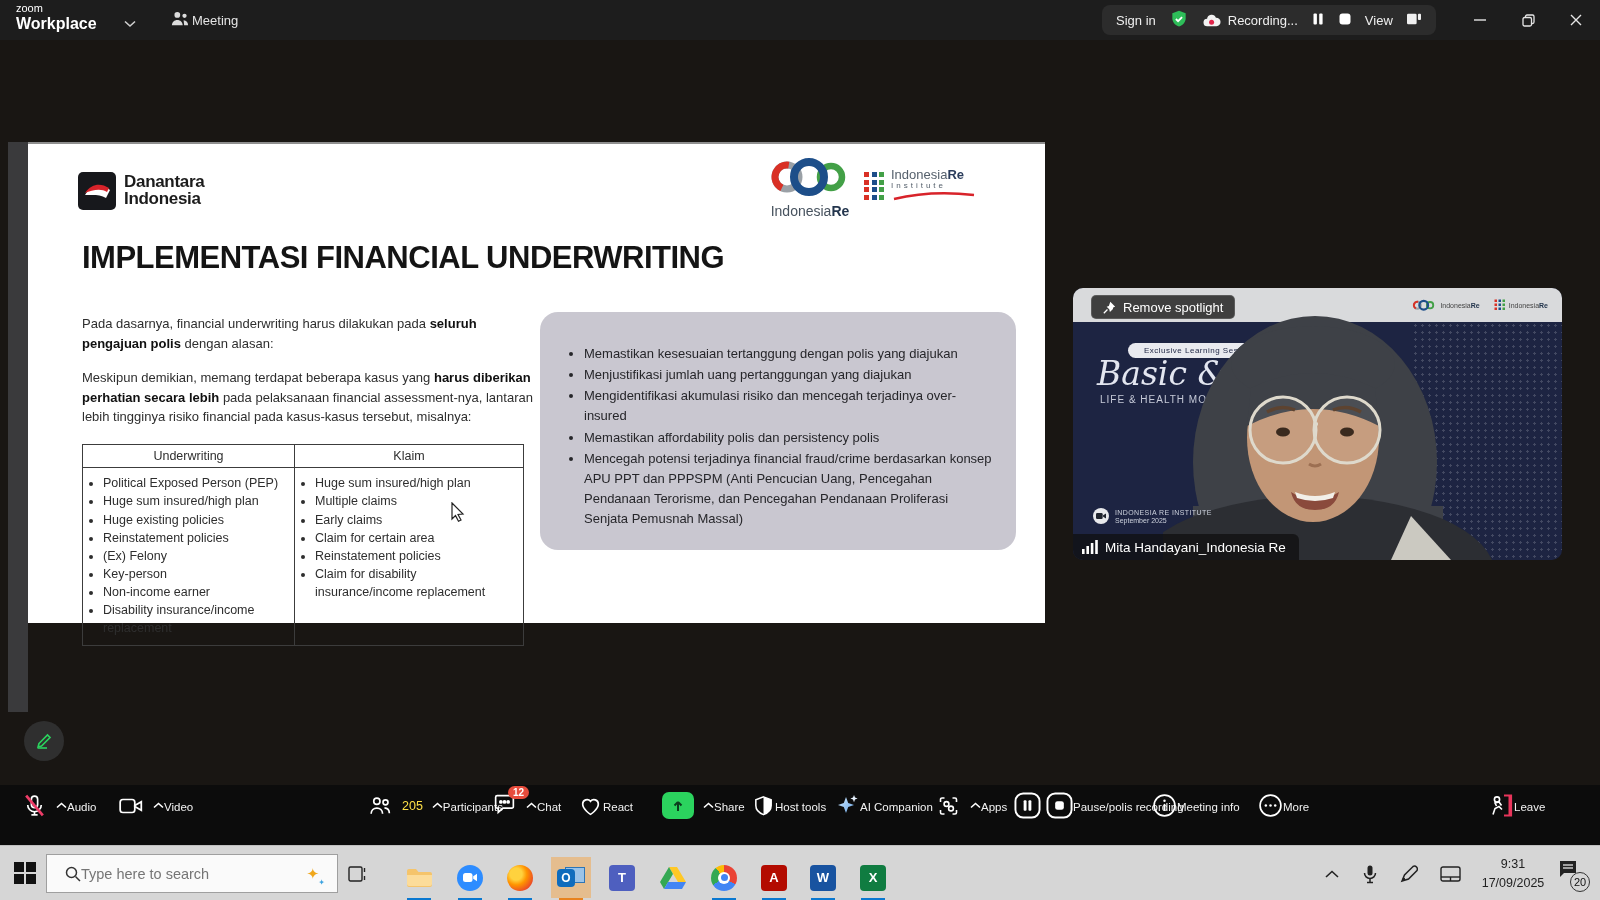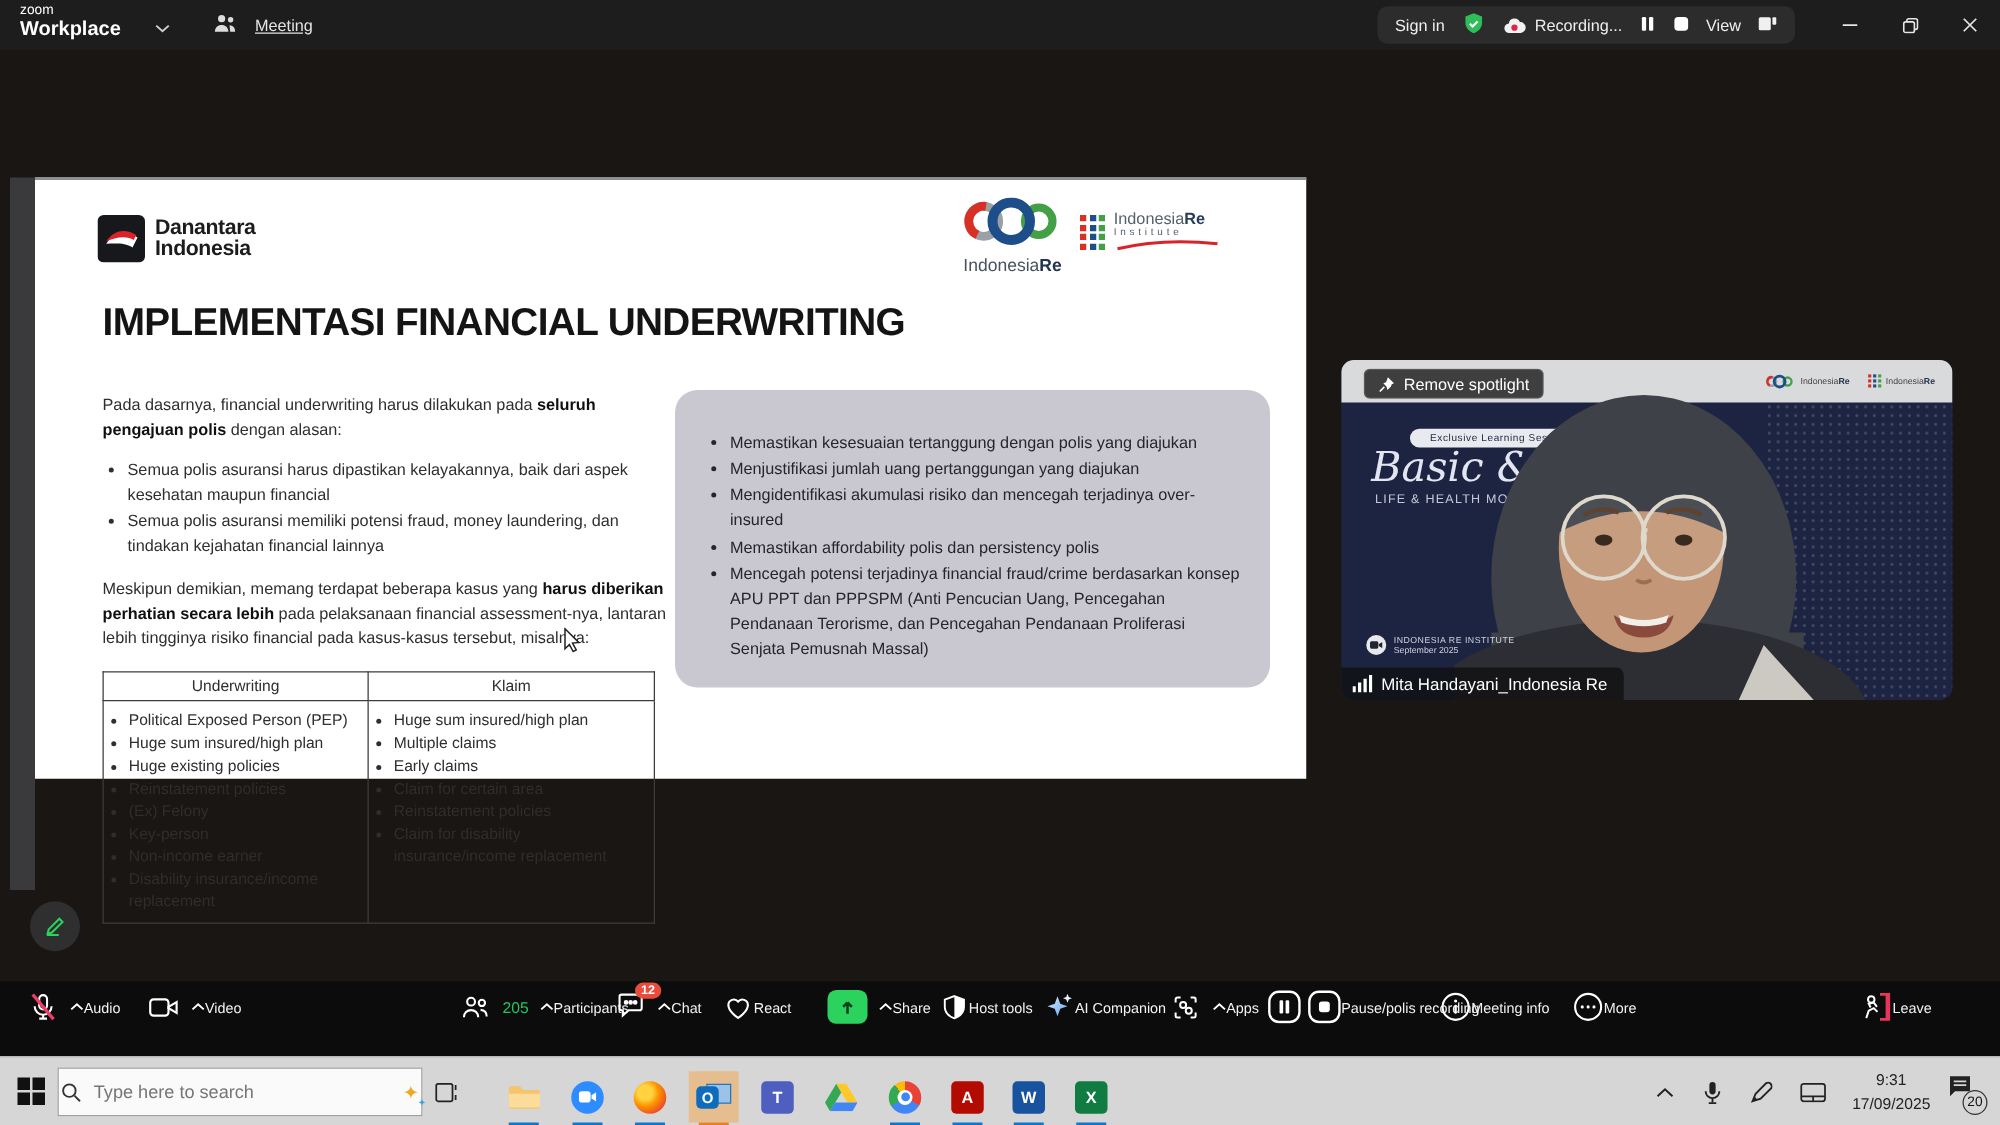--- a/index.html
+++ b/index.html
@@ -5,21 +5,21 @@
   * { margin:0; padding:0; box-sizing:border-box; }
   html,body { width:1600px; height:900px; overflow:hidden; background:#191613;
               font-family:"Liberation Sans", sans-serif; }
 
   
   #titlebar { position:absolute; left:0; top:0; width:1600px; height:40px; background:#1d1d1d; }
   .brand { position:absolute; left:16px; top:3px; color:#fff; line-height:1; }
   .brand .b1 { font-size:11px; font-weight:500; }
   .brand .b2 { font-size:16px; font-weight:600; margin-top:2px; }
   .brand-chev { position:absolute; left:124px; top:14px; }
-  .tab { position:absolute; top:0; height:40px; display:flex; align-items:center; gap:14px; color:#e4e4e4; font-size:13px;text-decoration:underline; }
+  .tab { position:absolute; top:0; height:40px; display:flex; align-items:center; gap:2px; color:#e4e4e4; font-size:13px; }
   #tab-meeting { left:170px; }
   #tab-screen { left:432px; width:252px; background:#2b2b2b; padding:0 10px 0 12px; border-radius:0 0 0 0; }
   .tab-appicon { width:20px; height:20px; background:#f3f3f3; border-radius:5px; position:relative; flex:0 0 auto; }
   .tab-appicon::before { content:""; position:absolute; left:4px; top:4px; width:12px; height:12px; border-radius:50%; background:#222; }
   .tab-appicon::after { content:""; position:absolute; left:8px; top:8px; width:5px; height:5px; border-radius:50%; background:#e0244a; }
   .ellipsis-btn { margin-left:auto; width:22px; height:22px; border:1.5px solid #cfcfcf; border-radius:50%; color:#dedede; display:flex; align-items:center; justify-content:center; font-size:13px; letter-spacing:1px; }
   #tb-controls { position:absolute; left:1102px; top:5px; height:30px; background:#2c2c2c; border-radius:8px; display:flex; align-items:center; gap:13px; padding:0 14px; color:#efefef; font-size:13px; }
   .winbtns { position:absolute; right:0; top:0; height:40px; display:flex; }
   .winbtn { width:48px; height:40px; display:flex; align-items:center; justify-content:center; color:#e6e6e6; }
 
@@ -75,28 +75,28 @@
   .cam-ic { width:16px; height:16px; border-radius:50%; background:#e8e9ec; display:flex; align-items:center; justify-content:center; }
   .vname { position:absolute; left:0; bottom:0; height:26px; background:rgba(14,14,14,.72); border-radius:0 6px 0 10px; display:flex; align-items:center; gap:7px; padding:0 13px 0 9px; color:#fff; font-size:13.5px; }
   #remove-spotlight { position:absolute; left:18px; top:7px; height:24px; background:rgba(46,46,46,.9); border:1px solid rgba(120,120,120,.5); border-radius:5px; display:flex; align-items:center; gap:7px; padding:0 11px; color:#fff; font-size:13px; }
 
   
   #ztoolbar { position:absolute; left:0; top:785px; width:1600px; height:60px; background:#0c0c0c; }
   .tb-item { position:absolute; top:7px; display:flex; flex-direction:row; align-items:center; color:#f2f2f2; }
   .tb-row { display:flex; align-items:center; gap:9px; height:27px; }
   .tb-label { font-size:11.5px; margin-top:2px; white-space:nowrap; }
   .badge { position:absolute; top:-6px; right:-12px; background:#e74c3c; color:#fff; font-size:10px; font-weight:700; border-radius:8px; padding:1px 5px; }
-  .count { font-size:12.5px; color:#22c55e; }
+  .count { font-size:12.5px; color:#fde047; }
   .share-ic { width:32px; height:27px; background:#2bd35e; border-radius:7px; display:flex; align-items:center; justify-content:center; }
 
   
   #taskbar { position:absolute; left:0; top:845px; width:1600px; height:55px; background:#d6d6d6; border-top:1px solid #bfbfbf; }
   #start-btn { position:absolute; left:14px; top:16px; display:grid; grid-template-columns:10px 10px; grid-auto-rows:10px; gap:2px; }
   #start-btn i { background:#111; display:block; }
-  #search-box { position:absolute; left:46px; top:8px; width:292px; height:39px; background:#fafafa; border:1px solid #9f9f9f; display:flex; align-items:center; gap:10px; padding:0 2px; }
+  #search-box { position:absolute; left:46px; top:8px; width:292px; height:39px; background:#fafafa; border:1px solid #9f9f9f; display:flex; align-items:center; gap:0; padding:0 18px; }
   #search-box input { border:none; outline:none; background:transparent; font-size:14.5px; color:#333; width:190px; font-family:"Liberation Sans",sans-serif; }
   .copilot { font-size:15px; color:#f0a71c; margin-left:auto; position:relative; }
   .copilot::after { content:"✦"; position:absolute; right:-6px; bottom:-4px; font-size:8px; color:#3aa2e0; }
   .tk-ic { position:absolute; top:14px; width:28px; height:28px; display:flex; align-items:center; justify-content:center; }
   .tk-app { position:absolute; top:11px; width:40px; height:41px; display:flex; align-items:center; justify-content:center; }
   .tk-app.open::after { content:""; position:absolute; left:8px; bottom:-3px; width:24px; height:3px; background:#0a78d0; }
   .tk-app.hl { background:rgba(242,169,84,.55); }
   .tk-app.hl::after { background:#e8821e; }
   .sq { width:26px; height:26px; border-radius:4px; color:#fff; font-weight:700; font-size:15px; display:flex; align-items:center; justify-content:center; }
   .clock { position:absolute; left:1470px; top:9px; width:86px; text-align:center; font-size:12.5px; color:#222; line-height:1.5; }
@@ -227,24 +227,20 @@
       <svg width="86" height="10" viewBox="0 0 86 10">
           <path d="M3 8C28 2 56 1 83 4" stroke="#d8232a" stroke-width="2.4" fill="none"></path>
         </svg>
     </span>
   </div>
 
   <div id="slide-title">IMPLEMENTASI FINANCIAL UNDERWRITING</div>
 
   <div class="col-left">
     <p><span>Pada dasarnya, financial underwriting harus dilakukan pada </span><b>seluruh pengajuan polis</b><span> dengan alasan:</span></p>
-    <ul class="bl">
-      <li>Semua polis asuransi harus dipastikan kelayakannya, baik dari aspek kesehatan maupun financial</li>
-      <li>Semua polis asuransi memiliki potensi fraud, money laundering, dan tindakan kejahatan financial lainnya</li>
-    </ul>
     <p class="p2"><span>Meskipun demikian, memang terdapat beberapa kasus yang </span><b>harus diberikan perhatian secara lebih</b><span> pada pelaksanaan financial assessment-nya, lantaran lebih tingginya risiko financial pada kasus-kasus tersebut, misalnya:</span></p>
     <table class="uw">
       <tbody>
           <tr>
         <th style="width:212px">Underwriting</th>
         <th>Klaim</th>
       </tr>
       <tr>
         <td>
               <ul>

